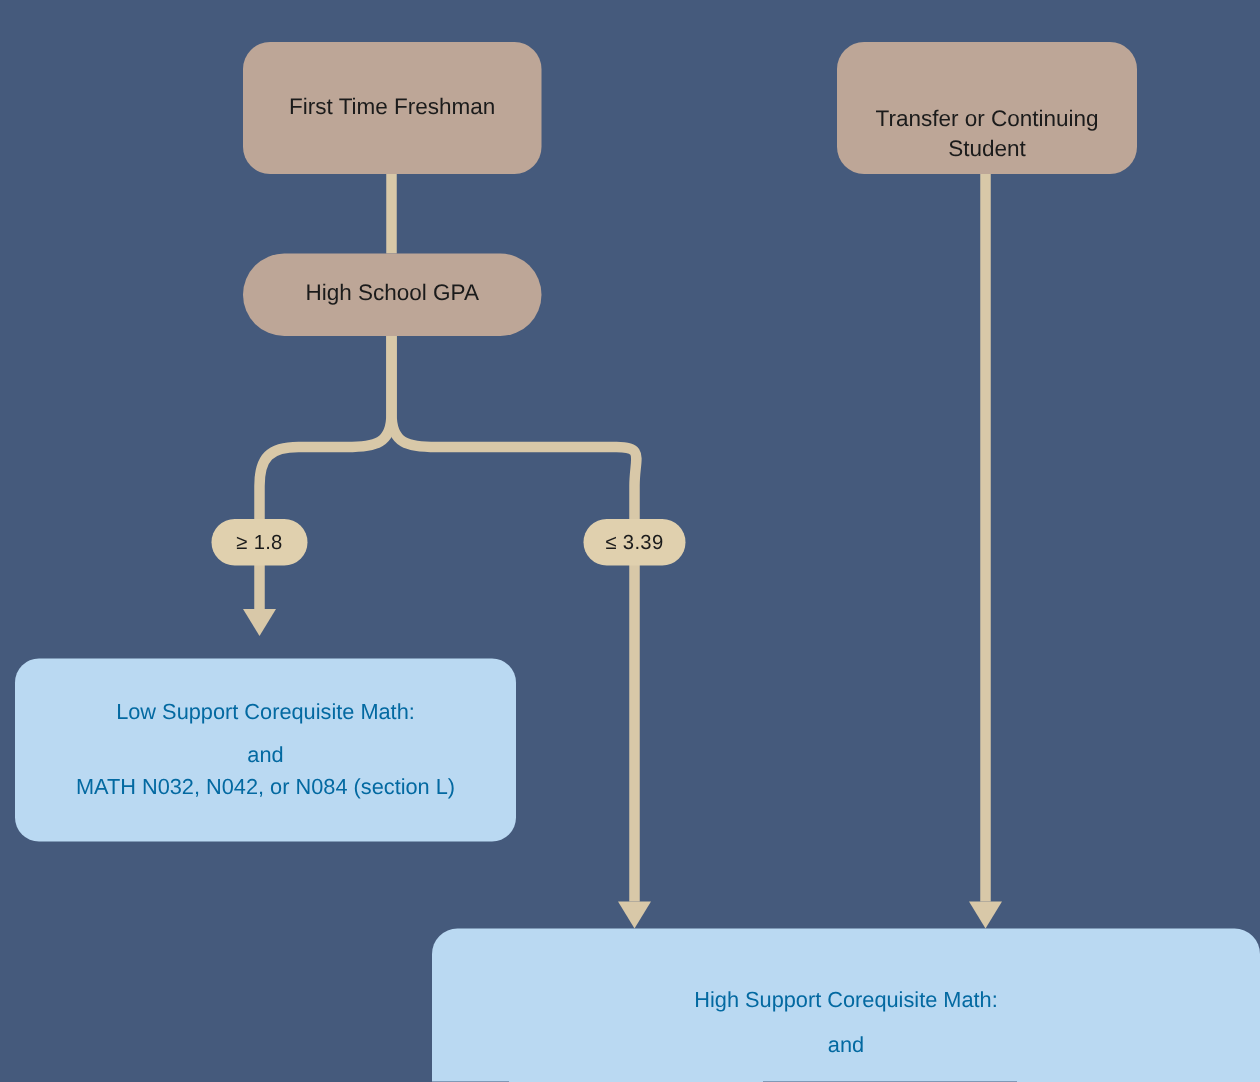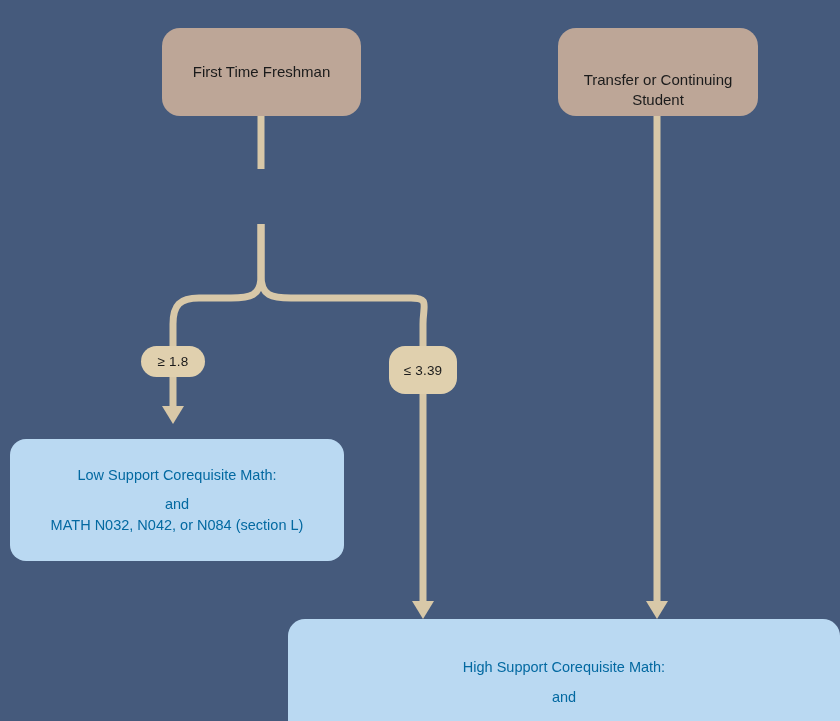--- a/index.html
+++ b/index.html
@@ -81,21 +81,21 @@
   }
 
   
   #node-freshman   { left: 162px; top: 4px;   width: 199px; height: 88px; }
   #node-gpa        { left: 162px; top: 145px; width: 199px; height: 55px; }
   #node-transfer   { left: 558px; top: 4px;   width: 200px; height: 88px; align-items: flex-end; }
   #node-low        { left: 10px;  top: 415px; width: 334px; height: 122px; }
   #node-high       { left: 288px; top: 595px; width: 552px; height: 126px; border-radius: 17px; }
 
   #label-ge34  { left: 141px; top: 322px; width: 64px;  height: 31px; }
-  #label-le339 { left: 389px; top: 322px; width: 68px;  height: 48px; }
+  #label-le339 { left: 389px; top: 322px; width: 68px;  height: 31px; }
 </style>
 </head>
 <body>
 
 <div id="canvas">
 
   <svg id="edges" viewBox="0 0 840 721" width="840" height="721" xmlns="http://www.w3.org/2000/svg">
 
     <path d="M261,92 L261,145" stroke="#d8c8a8" stroke-width="7" fill="none"></path>
 
@@ -106,20 +106,23 @@
     <polygon points="412,577 434,577 423,595" fill="#d8c8a8"></polygon>
 
     <path d="M657,92 L657,577" stroke="#d8c8a8" stroke-width="7" fill="none"></path>
     <polygon points="646,577 668,577 657,595" fill="#d8c8a8"></polygon>
   </svg>
 
   <div class="node node-tan" id="node-freshman">
     <span>First Time Freshman</span>
   </div>
 
+  <div class="node node-tan pill" id="node-gpa">
+    <span>High School GPA</span>
+  </div>
 
   <div class="node node-tan" id="node-transfer">
     <span>Transfer or Continuing Student</span>
   </div>
 
   <div class="edge-label" id="label-ge34">
     <span>≥ 1.8</span>
   </div>
 
   <div class="edge-label" id="label-le339">

